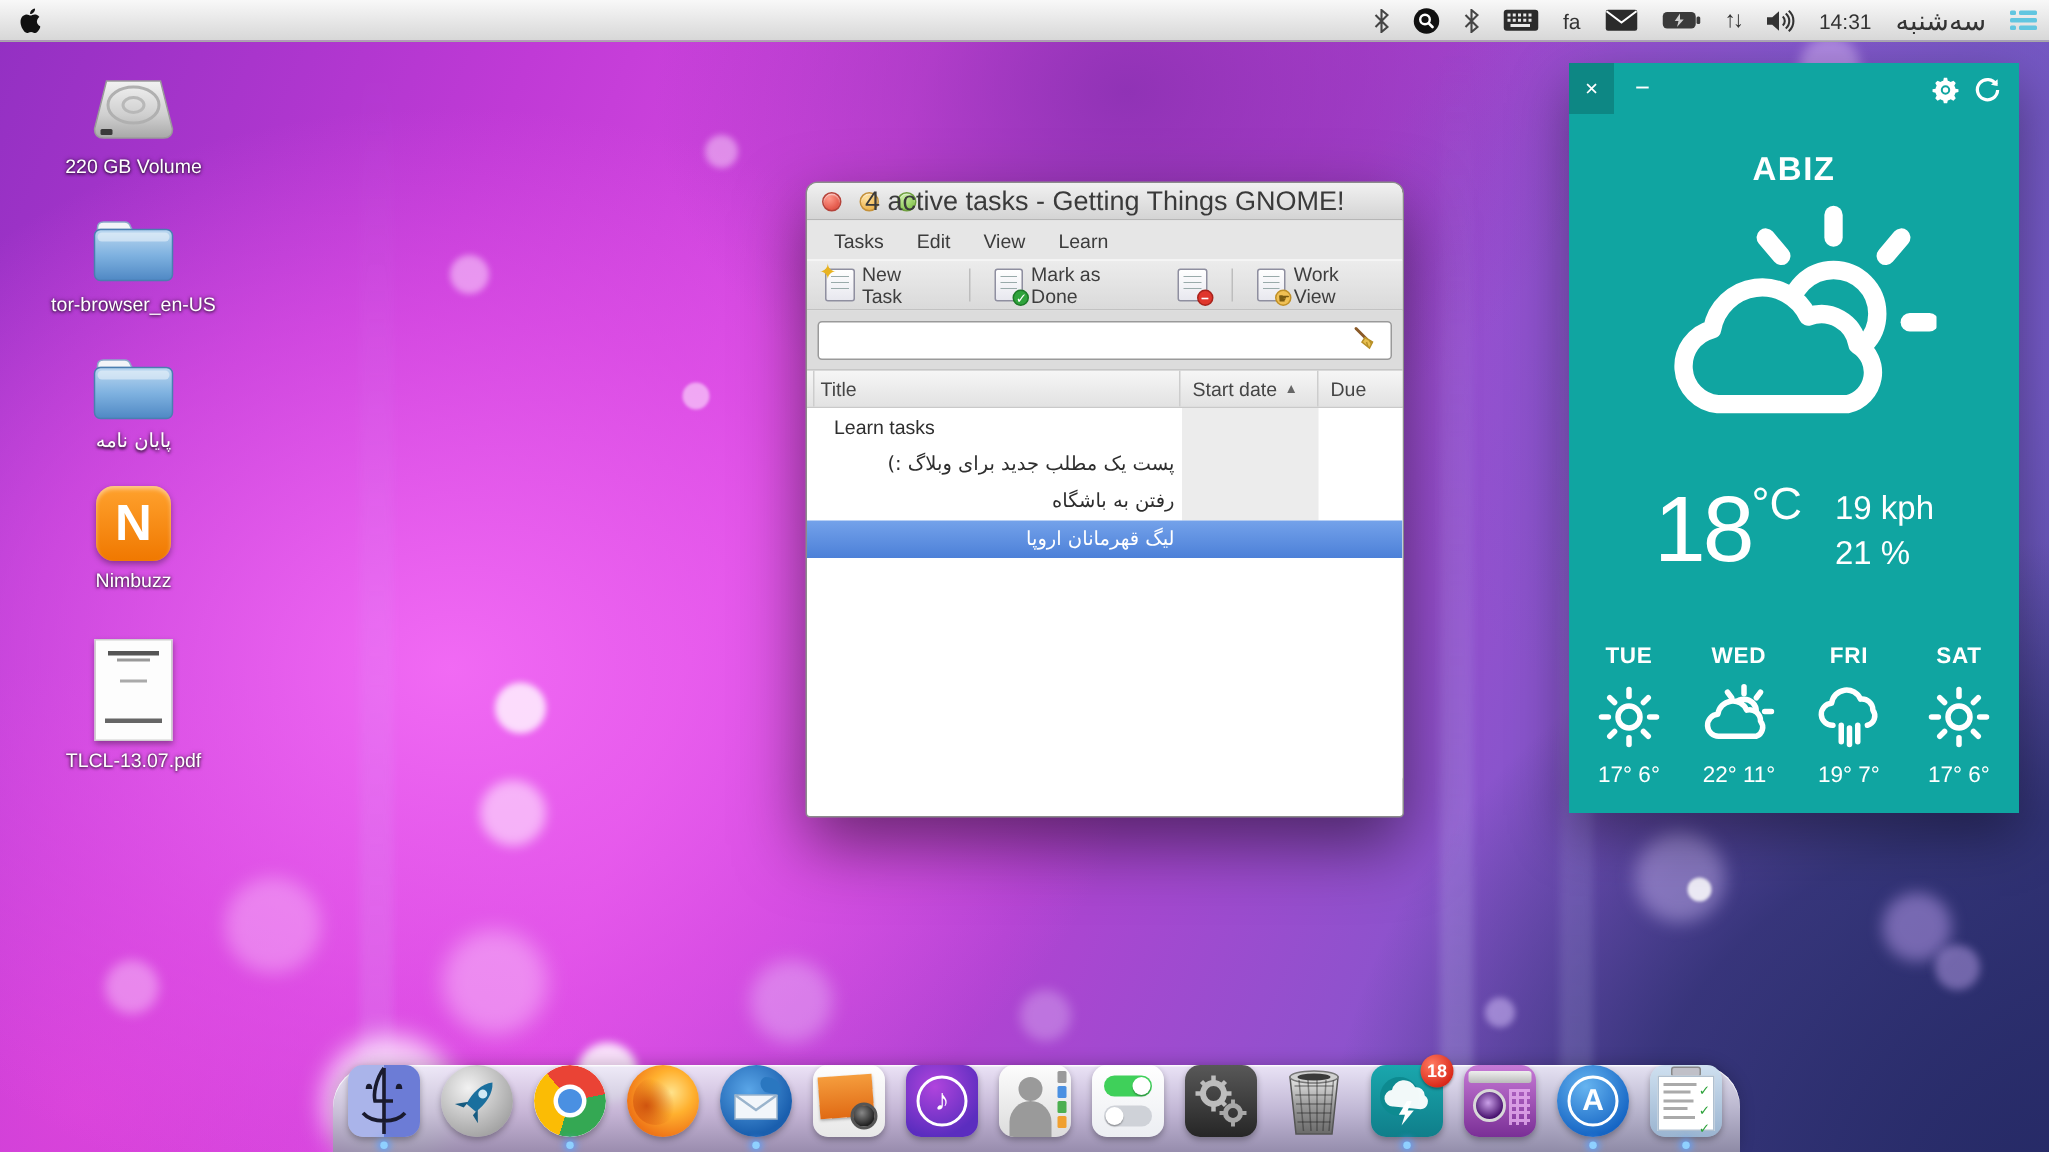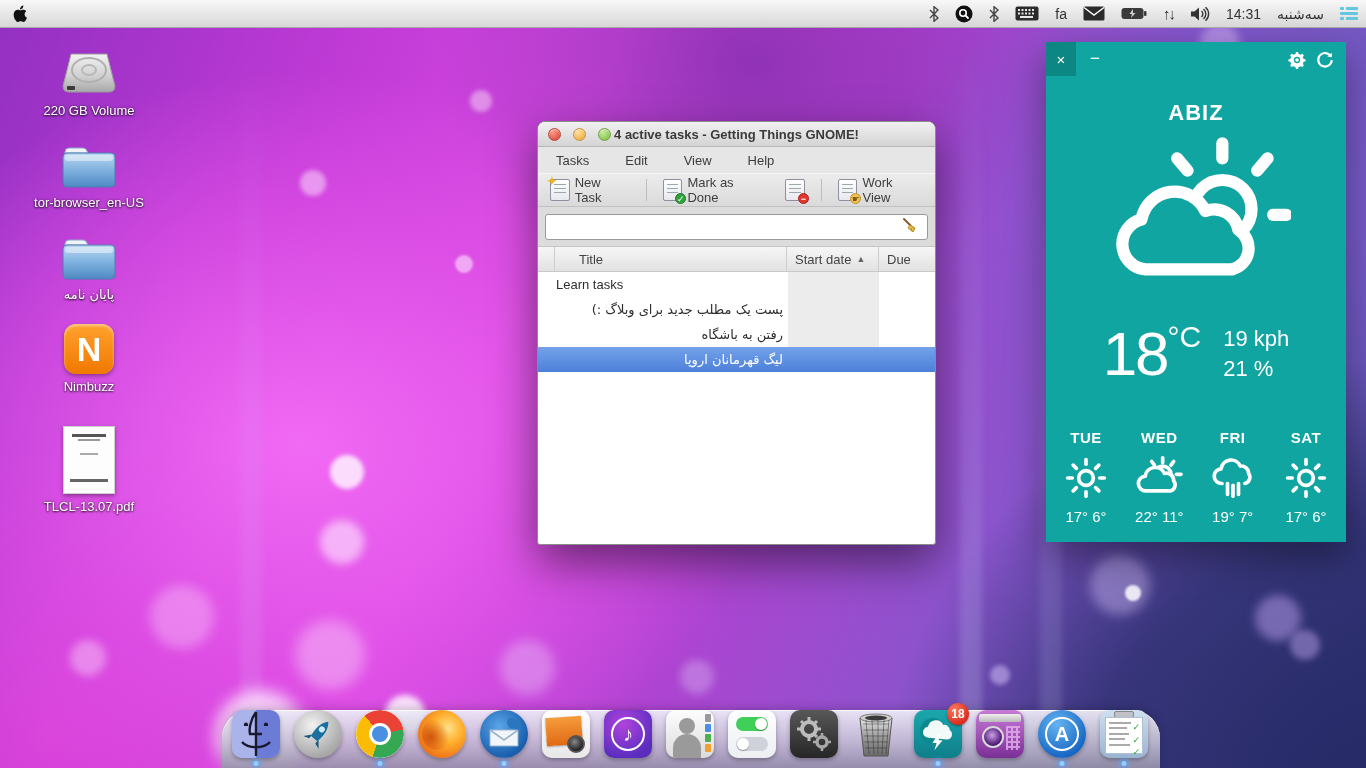--- a/index.html
+++ b/index.html
@@ -22,21 +22,21 @@
 
   
   #menubar { position:absolute; top:0; left:0; right:0; height:28px; z-index:50;
     background:linear-gradient(#f8f8f8,#d7d7d7); border-bottom:1px solid #a8a8a8;
     display:flex; align-items:center; color:#222; font-size:14px; }
   #menubar .left { padding-left:12px; display:flex; align-items:center; }
   #menubar .right { margin-left:auto; display:flex; align-items:center; gap:16px; padding-right:8px; }
   .tray { display:flex; align-items:center; color:#333; }
   .tray svg { display:block; }
   #clock { font-size:14px; color:#333; }
-  #weekday { font-family:Liberation Sans, sans-serif; font-size:14px; color:#333; }
+  #weekday { font-family:Liberation Serif, serif; font-size:18px; color:#333; }
   #sessionmenu { display:flex; flex-direction:column; gap:2px; }
   #sessionmenu .bar-row { display:flex; gap:2px; }
   #sessionmenu i { display:block; height:3px; border-radius:1px; background:#62c6e0; }
 
   
   #dicons { position:absolute; left:34px; top:42px; width:110px; display:flex; flex-direction:column; align-items:center; }
   .dicon { display:flex; flex-direction:column; align-items:center; margin-bottom:16px; cursor:default; }
   .dicon .art { height:56px; display:flex; align-items:flex-end; justify-content:center; }
   .dicon .lbl { margin-top:5px; color:#fff; font-size:13px; white-space:nowrap;
     text-shadow:0 1px 2px rgba(0,0,0,.75), 0 0 3px rgba(0,0,0,.5); }
@@ -56,41 +56,41 @@
     border:1px solid #8b8b8b; border-radius:8px 8px 3px 3px; background:#fff;
     box-shadow:0 18px 45px rgba(0,0,0,.5); font-size:13px; color:#333; }
   #gtg-titlebar { height:25px; border-radius:7px 7px 0 0;
     background:linear-gradient(#f1f1f1,#d4d4d4); border-bottom:1px solid #b6b6b6;
     display:flex; align-items:center; position:relative; }
   .tlights { display:flex; gap:12px; padding-left:10px; }
   .tl { width:13px; height:13px; border-radius:50%; box-shadow:inset 0 1px 1px rgba(255,255,255,.6); }
   .tl.red { background:radial-gradient(circle at 35% 30%,#ff9a8a,#e3584a 70%); border:1px solid #b5433a; }
   .tl.yellow { background:radial-gradient(circle at 35% 30%,#ffe2a0,#efb54f 70%); border:1px solid #c4913a; }
   .tl.green { background:radial-gradient(circle at 35% 30%,#c8eda0,#8cc857 70%); border:1px solid #6fa03f; }
-  #gtg-title { position:absolute; left:0; right:0; text-align:center; font-weight:bold; color:#3a3a3a; font-size:13px; }
-  #gtg-menubar { height:26px; background:#e6e6e6; display:flex; align-items:center; padding-left:8px; gap:16px; }
+  #gtg-title { position:absolute; left:0; right:0; text-align:center; font-weight:normal; color:#3a3a3a; font-size:18px; }
+  #gtg-menubar { height:26px; background:#e6e6e6; display:flex; align-items:center; padding-left:8px; gap:2px; }
   .gmenu { padding:3px 10px; color:#3c3c3c; }
   #gtg-toolbar { height:34px; background:linear-gradient(#ececec,#dadada); border-top:1px solid #f5f5f5; border-bottom:1px solid #c2c2c2;
     display:flex; align-items:center; padding:0 6px; gap:6px; }
   .tbtn { display:flex; align-items:center; gap:5px; padding:3px 6px; border-radius:3px; color:#3e3e3e; }
   .tsep { width:1px; height:22px; background:#bdbdbd; margin:0 4px; }
   .sheet { width:20px; height:22px; position:relative; background:linear-gradient(#fff,#e8e8ef); border:1px solid #8f8fa0; border-radius:2px; }
   .sheet::before { content:""; position:absolute; left:3px; right:3px; top:4px; height:12px;
     background:repeating-linear-gradient(#9aa 0 1px, transparent 1px 4px); }
   .badge-mini { position:absolute; width:11px; height:11px; border-radius:50%; font-size:9px; line-height:11px; text-align:center; }
   .b-new { top:-4px; left:-5px; color:#e8b321; font-size:14px; line-height:10px; }
   .b-done { bottom:-4px; right:-5px; background:#2fa33c; border:1px solid #1d7a28; color:#fff; }
   .b-del { bottom:-4px; right:-5px; background:#e0362c; border:1px solid #a8231c; color:#fff; font-weight:bold; }
   .b-hand { bottom:-4px; right:-5px; background:#f0c054; border:1px solid #c09028; color:#7a5a10; }
   #gtg-searchrow { height:40px; background:#dcdcdc; display:flex; align-items:center; padding:0 7px; border-bottom:1px solid #c6c6c6; }
   #gtg-search { flex:1; height:26px; border:1px solid #9a9a9a; border-radius:3px; background:#fff; padding:0 28px 0 8px; font-size:13px; outline:none; }
   #broom { position:absolute; right:16px; }
   #gtg-header { height:25px; display:flex; background:linear-gradient(#f6f6f6,#e2e2e2); border-bottom:1px solid #c9c9c9; color:#444; }
   .hcell { display:flex; align-items:center; padding:0 8px; border-right:1px solid #cdcdcd; }
-  .hcell.first { border-left:1px solid #cdcdcd; margin-left:16px; padding-left:24px; flex:1; }
+  .hcell.first { border-left:1px solid #cdcdcd; margin-left:4px; padding-left:4px; flex:1; }
   .hcell.start { width:92px; gap:5px; }
   .hcell.due { width:56px; border-right:none; }
   .sort-arrow { font-size:9px; color:#666; }
   #gtg-list { position:relative; height:248px; background:#fff; overflow:hidden; border-radius:0 0 2px 2px; }
   #startcol-shade { position:absolute; left:250px; top:0; width:91px; height:75px; background:#ececec; }
   .trow { position:relative; height:25px; display:flex; align-items:center; font-size:13px; color:#2e2e2e; }
   .trow.ltr { padding-left:18px; }
   .trow.rtl { direction:rtl; padding-right:152px; font-family:"DejaVu Sans",sans-serif; }
   .trow.selected { background:linear-gradient(#74a2ea,#4c80d8); color:#fff; }
 
@@ -367,21 +367,21 @@
       <span class="tl red"></span>
       <span class="tl yellow"></span>
       <span class="tl green"></span>
     </div>
     <div id="gtg-title">4 active tasks - Getting Things GNOME!</div>
   </div>
   <div id="gtg-menubar">
     <span class="gmenu">Tasks</span>
     <span class="gmenu">Edit</span>
     <span class="gmenu">View</span>
-    <span class="gmenu">Help</span>
+    <span class="gmenu">Learn</span>
   </div>
   <div id="gtg-toolbar">
     <div class="tbtn">
       <span class="sheet">
           <span class="badge-mini b-new">✦</span>
         </span>
       <span>New Task</span>
     </div>
     <div class="tsep"></div>
     <div class="tbtn">

